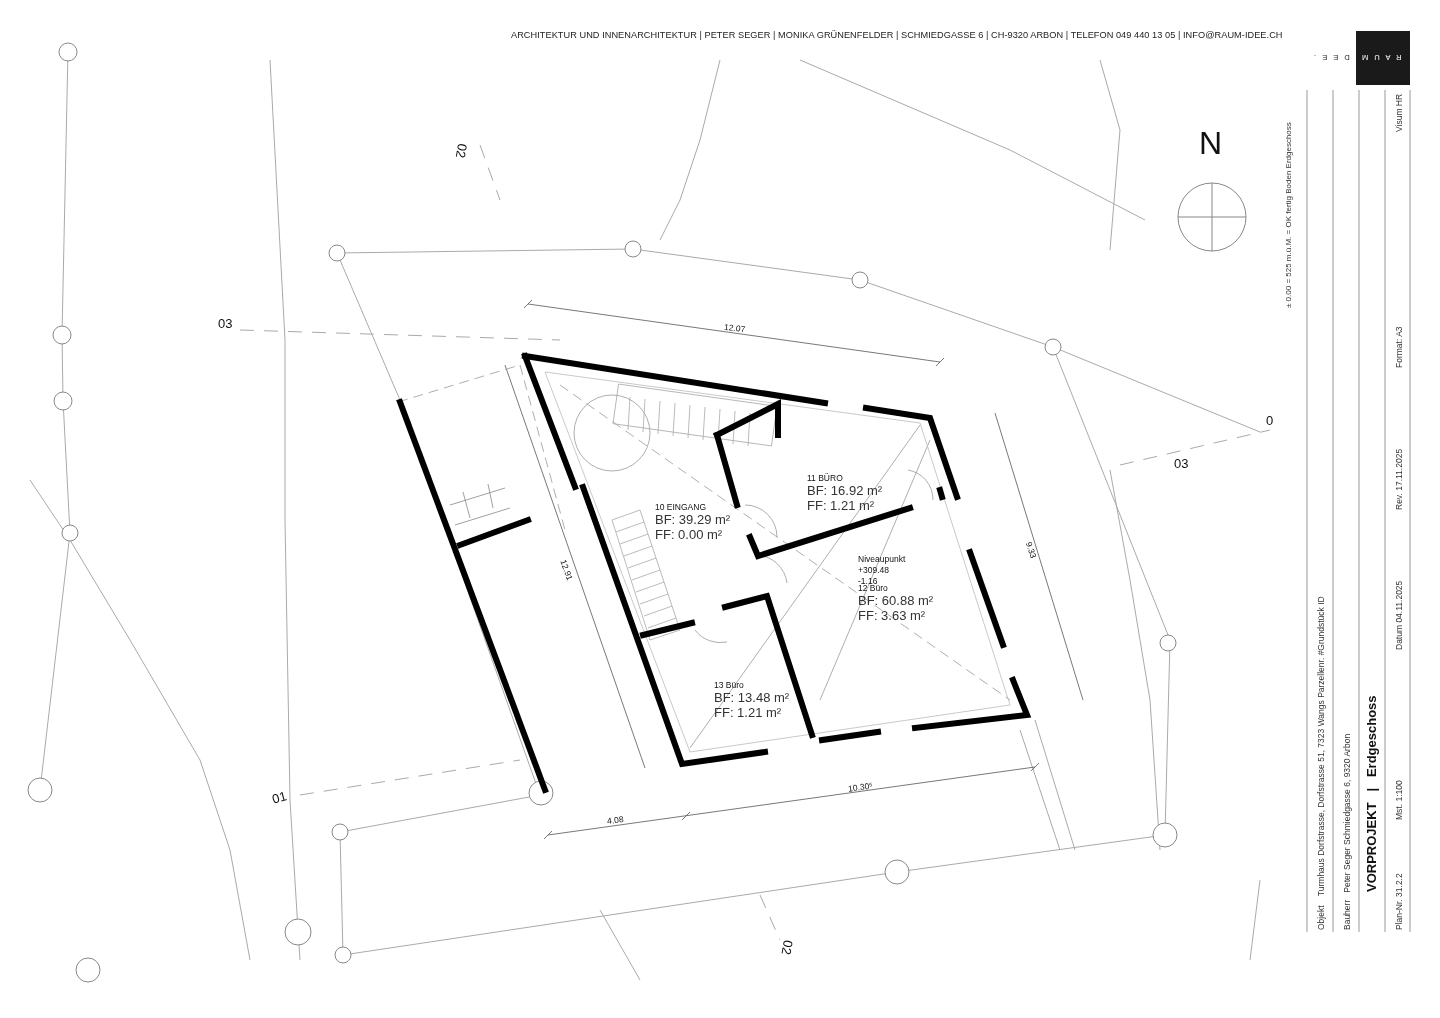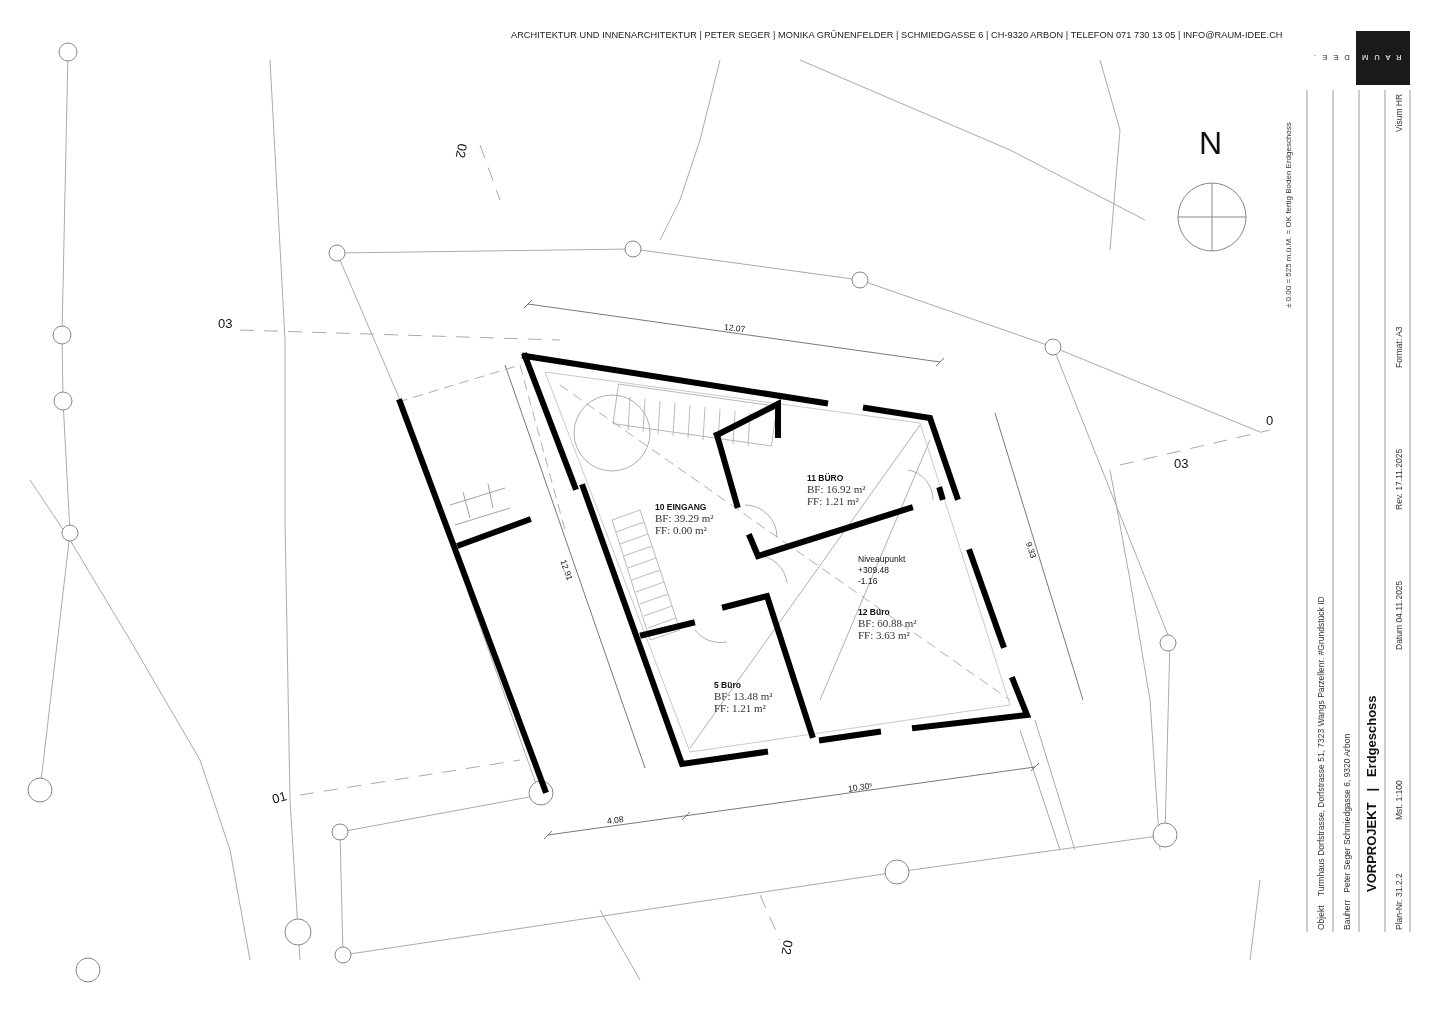--- a/index.html
+++ b/index.html
@@ -4,27 +4,27 @@
 <style>
   html,body{margin:0;padding:0;background:#fff;}
   body{width:1440px;height:1018px;position:relative;overflow:hidden;font-family:"Liberation Sans",sans-serif;color:#111;}
   .header-line{position:absolute;top:30px;left:511px;font-size:9.2px;letter-spacing:0.05px;white-space:nowrap;color:#222;}
   svg.plan{position:absolute;left:0;top:0;}
   .tb{position:absolute;left:1300px;top:30px;width:112px;height:902px;}
   .logo{position:absolute;left:1356px;top:31px;width:54px;height:54px;background:#1a1a1a;}
   .rot{position:absolute;transform-origin:0 0;transform:rotate(-90deg);white-space:nowrap;}
   .small{font-size:8.5px;color:#333;}
   .big{font-size:13px;font-weight:bold;color:#111;}
-  .room-name{font-size:8.5px;font-weight:bold;}
-  .room-val{font-size:11px;color:#333;font-family:Liberation Serif, serif;}
+  .room-name{font-size:8.5px;font-weight:normal;}
+  .room-val{font-size:13px;color:#333;}
 </style>
 </head>
 <body>
 
-<div class="header-line">ARCHITEKTUR UND INNENARCHITEKTUR | PETER SEGER | MONIKA GRÜNENFELDER | SCHMIEDGASSE 6 | CH-9320 ARBON | TELEFON 071 730 13 05 | INFO@RAUM-IDEE.CH</div>
+<div class="header-line">ARCHITEKTUR UND INNENARCHITEKTUR | PETER SEGER | MONIKA GRÜNENFELDER | SCHMIEDGASSE 6 | CH-9320 ARBON | TELEFON 049 440 13 05 | INFO@RAUM-IDEE.CH</div>
 
 <svg class="plan" width="1440" height="1018" viewBox="0 0 1440 1018">
 
   <g stroke="#aaa" stroke-width="1" fill="none">
     <polyline points="68,50 62,335 63,400 70,533 40,790 40,800"></polyline>
     <polyline points="270,60 285,340 285,520 290,800 298,930 300,960"></polyline>
     <polyline points="30,480 70,540 130,640 200,760 230,850 250,960"></polyline>
     <polyline points="720,60 700,140 680,200 660,240"></polyline>
     <polyline points="800,60 1010,150 1145,220"></polyline>
     <polyline points="1100,60 1120,130 1110,250"></polyline>
@@ -169,27 +169,27 @@
 <div style="position:absolute;left:655px;top:502px;">
   <div class="room-name">10 EINGANG</div>
   <div class="room-val">BF: 39.29 m²</div>
   <div class="room-val">FF:   0.00 m²</div>
 </div>
 <div style="position:absolute;left:807px;top:473px;">
   <div class="room-name">11 BÜRO</div>
   <div class="room-val">BF: 16.92 m²</div>
   <div class="room-val">FF:   1.21 m²</div>
 </div>
-<div style="position:absolute;left:858px;top:607px;">
+<div style="position:absolute;left:858px;top:583px;">
   <div class="room-name">12 Büro</div>
   <div class="room-val">BF: 60.88 m²</div>
   <div class="room-val">FF:   3.63 m²</div>
 </div>
 <div style="position:absolute;left:714px;top:680px;">
-  <div class="room-name">5 Büro</div>
+  <div class="room-name">13 Büro</div>
   <div class="room-val">BF: 13.48 m²</div>
   <div class="room-val">FF:   1.21 m²</div>
 </div>
 
 <div style="position:absolute;left:841px;top:554px;font-size:8.5px;line-height:11px;margin-left:17px;">
   <div>Niveaupunkt</div>
   <div>+309.48</div>
   <div>-1.16</div>
 </div>
 

